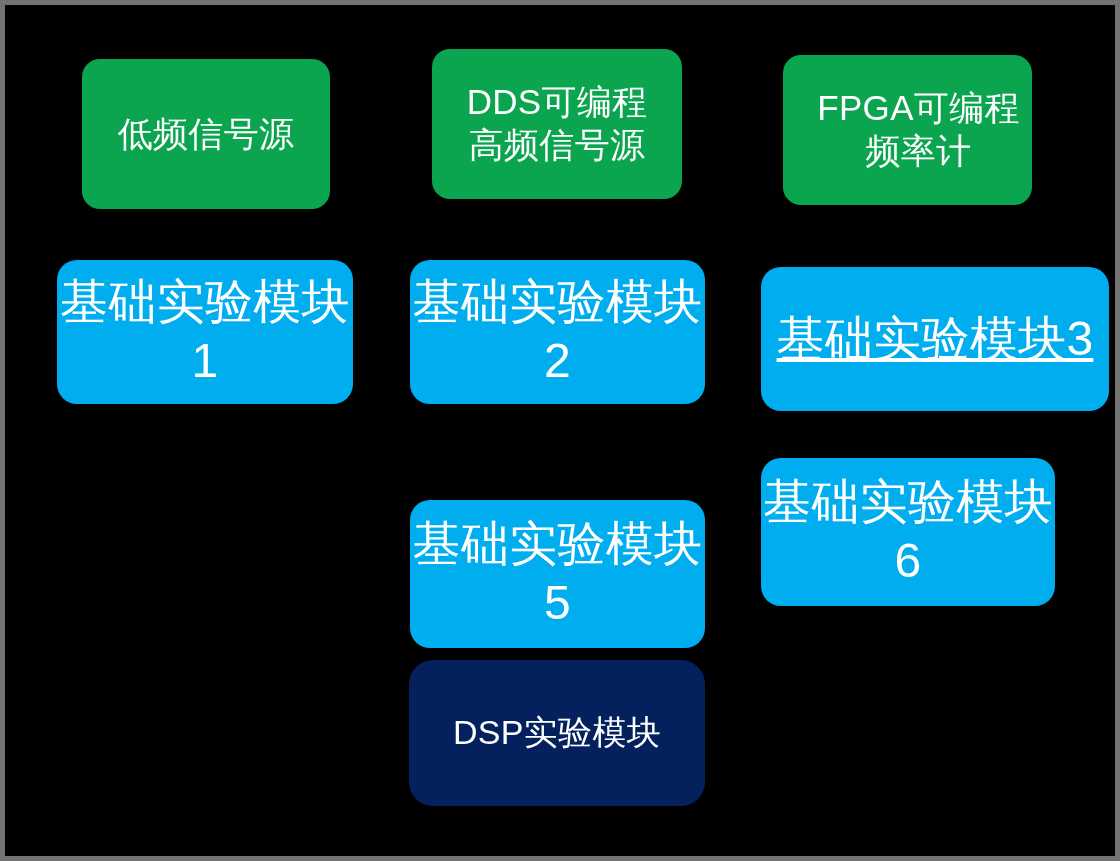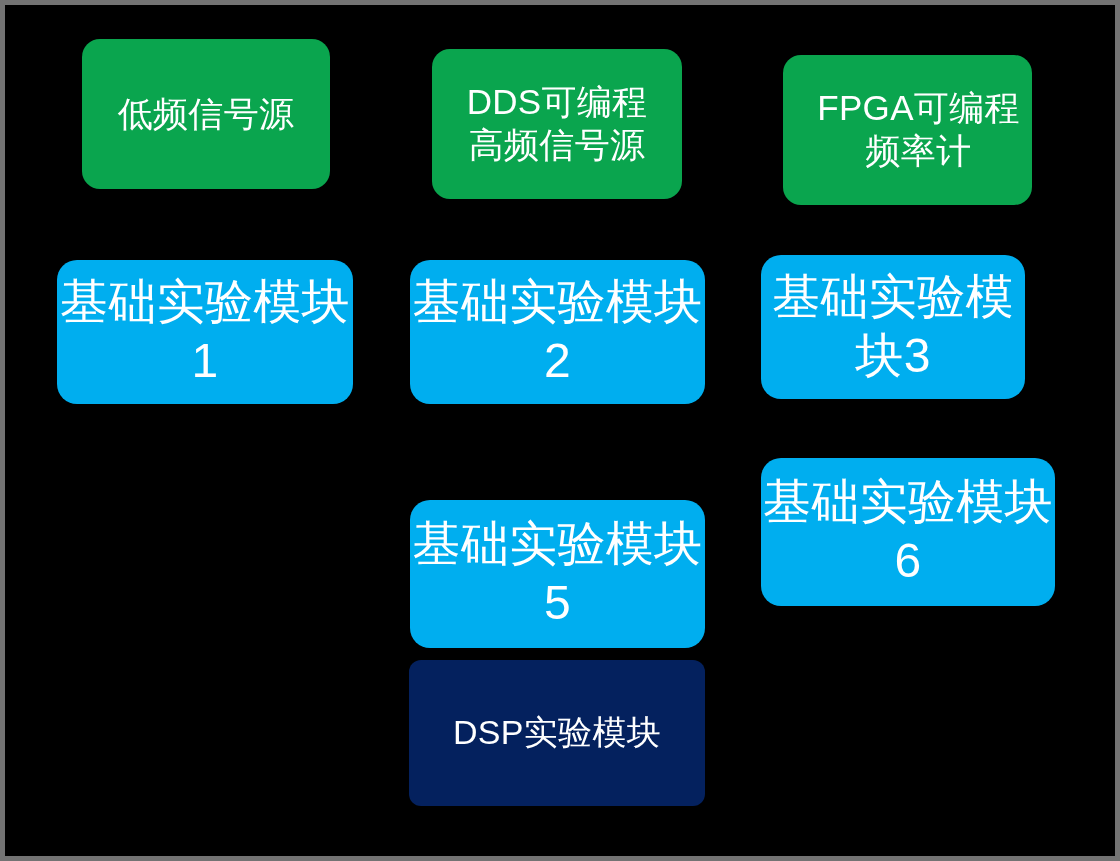--- a/index.html
+++ b/index.html
@@ -39,31 +39,31 @@
     border-radius: 18px;
     font-size: 35px;
   }
   .node.blue {
     background: #00aeef;
     border-radius: 20px;
     font-size: 48px;
   }
   .node.navy {
     background: #04215e;
-    border-radius: 12px;
+    border-radius: 24px;
     font-size: 34px;
   }
   
-  #n-low-freq      { left: 77px;  top: 34px;  width: 248px; height: 150px; }
+  #n-low-freq      { left: 77px;  top: 54px;  width: 248px; height: 150px; }
   #n-dds           { left: 427px; top: 44px;  width: 250px; height: 150px; }
   #n-fpga          { left: 778px; top: 50px;  width: 249px; height: 150px; padding-left: 22px; }
   
   #n-mod1          { left: 52px;  top: 255px; width: 296px; height: 144px; }
   #n-mod2          { left: 405px; top: 255px; width: 295px; height: 144px; }
-  #n-mod3          { left: 756px; top: 250px; width: 264px; height: 144px; }
+  #n-mod3          { left: 756px; top: 262px; width: 348px; height: 144px; text-decoration: underline; }
   
   #n-mod4          { left: 52px;  top: 453px; width: 296px; height: 148px; }
   #n-mod5          { left: 405px; top: 453px; width: 295px; height: 148px; margin-top: 42px; }
   #n-mod6          { left: 756px; top: 453px; width: 294px; height: 148px; }
   
   #n-dsp           { left: 404px; top: 655px; width: 296px; height: 146px; }
 </style>
 </head>
 <body>
 

